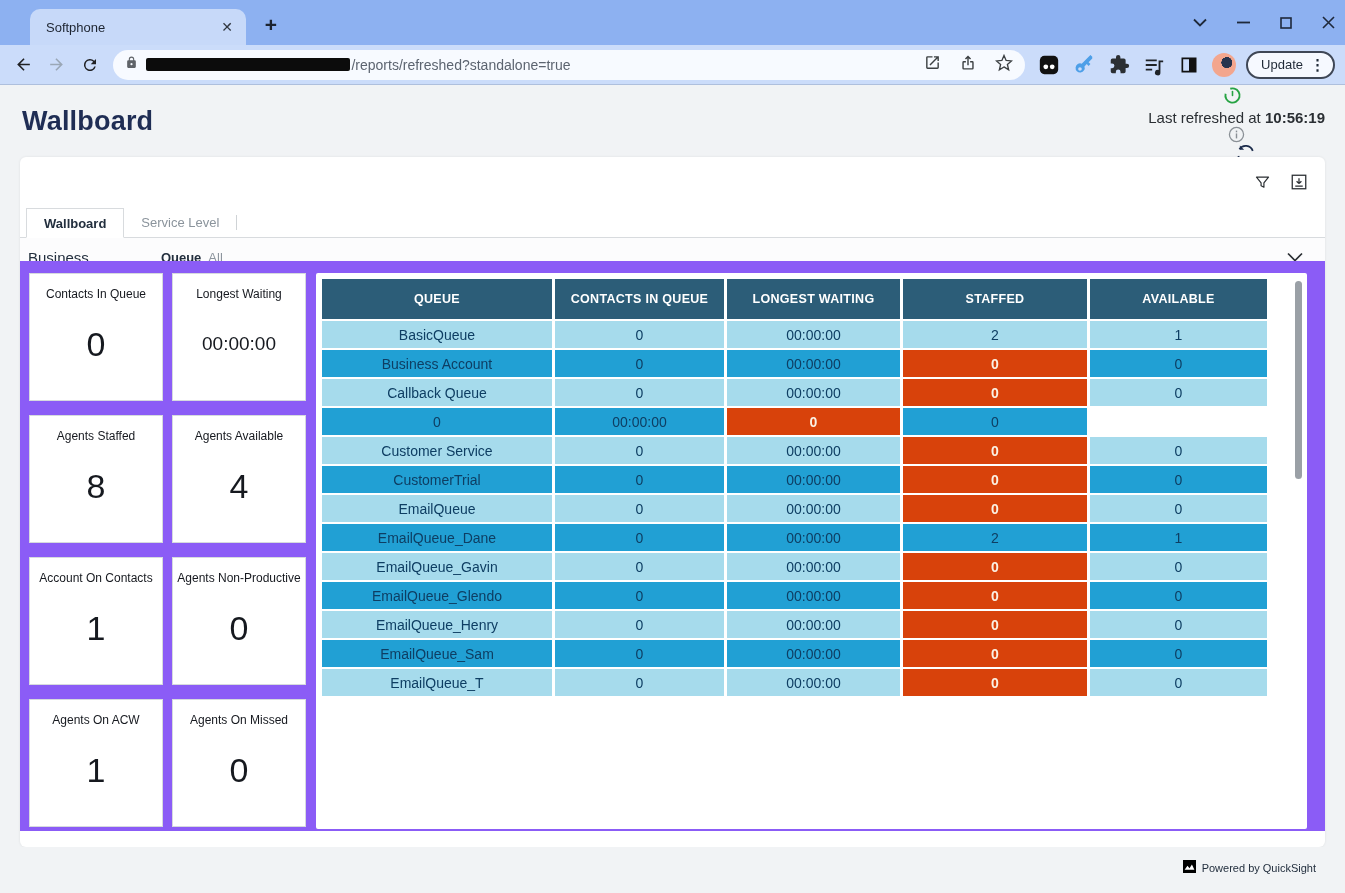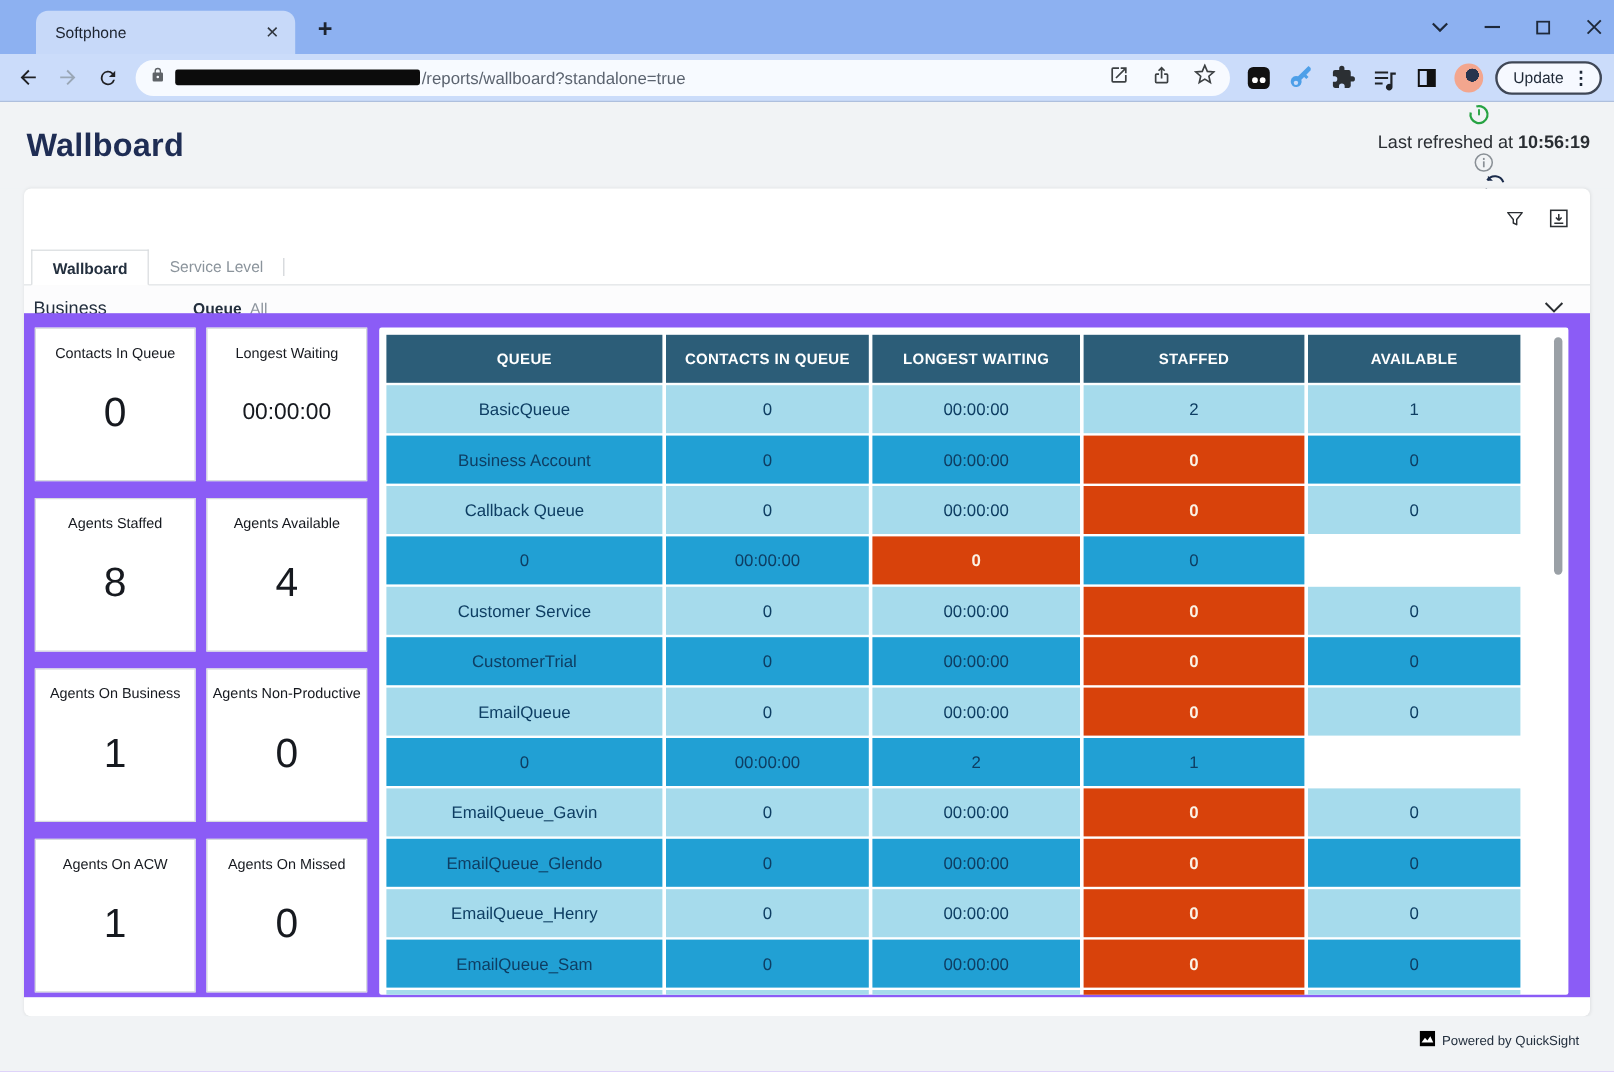--- a/index.html
+++ b/index.html
@@ -81,21 +81,21 @@
 
   
   .table-panel { position:absolute; left:296px; top:12px; width:991px; height:556px; background:#fff;
                  border-radius:2px; padding:6px; overflow:hidden; }
   .qgrid { width:948px; }
   .thead-row, .trow { display:grid; grid-template-columns:230px 169px 173px 184px 177px; column-gap:3px; }
   .thead-row { height:40px; }
   .th { background:var(--table-header-bg,#2c5d78); color:#fff; font-size:12.5px; font-weight:bold;
         display:flex; align-items:center; justify-content:center; letter-spacing:.3px; }
   .tbody { display:flex; flex-direction:column; gap:2px; margin-top:2px; }
-  .trow { height:40px; }
+  .trow { height:27px; }
   .tcell { display:flex; align-items:center; justify-content:center; font-size:14px; color:var(--row-text,#0e3e63); }
   .tcell.light { background:var(--row-light,#a6dbec); }
   .tcell.dark  { background:var(--row-dark,#21a0d4); }
   .tcell.alert { background:var(--alert-orange,#d8420b); color:#fbf1e4; font-weight:bold; }
   .vscroll { position:absolute; right:5px; top:8px; width:7px; height:198px; background:#9aa0a6; border-radius:4px; cursor:pointer; }
 
   
   .page-footer { position:absolute; bottom:0; left:0; width:100%; height:46px; background:#f1f3f5; }
   .powered { position:absolute; right:29px; top:12px; display:flex; align-items:center; gap:6px; cursor:pointer; }
   .powered-text { font-size:11px; color:#232f3e; }
@@ -151,21 +151,21 @@
           <path d="M17.65 6.35A8 8 0 1 0 19.73 14h-2.08A6 6 0 1 1 12 6c1.66 0 3.14.69 4.22 1.78L13 11h7V4l-2.35 2.35z" fill="#202124"></path>
         </svg>
     </span>
     <div class="urlbar">
       <span>
         <svg width="13" height="15" viewBox="0 0 24 24">
             <path d="M18 8h-1V6a5 5 0 0 0-10 0v2H6a2 2 0 0 0-2 2v10a2 2 0 0 0 2 2h12a2 2 0 0 0 2-2V10a2 2 0 0 0-2-2zM9 6a3 3 0 0 1 6 0v2H9zm3 11a2 2 0 1 1 0-4 2 2 0 0 1 0 4z" fill="#5f6368"></path>
           </svg>
       </span>
       <span class="redacted"></span>
-      <span class="urltext">/reports/wallboard?standalone=true</span>
+      <span class="urltext">/reports/refreshed?standalone=true</span>
       <span class="pill-icons">
         <span>
           <svg width="17" height="17" viewBox="0 0 24 24">
               <path d="M19 19H5V5h7V3H5a2 2 0 0 0-2 2v14a2 2 0 0 0 2 2h14a2 2 0 0 0 2-2v-7h-2zM14 3v2h3.59l-9.83 9.83 1.41 1.41L19 6.41V10h2V3z" fill="#3c4043"></path>
             </svg>
         </span>
         <span>
           <svg width="18" height="17" viewBox="0 0 24 24">
               <path d="M13 5.83l1.88 1.88 1.41-1.42L12 2 7.71 6.29l1.42 1.42L11 5.83V16h2zM6 10h3v2H6v8h12v-8h-3v-2h3a2 2 0 0 1 2 2v8a2 2 0 0 1-2 2H6a2 2 0 0 1-2-2v-8a2 2 0 0 1 2-2z" fill="#3c4043"></path>
             </svg>
@@ -292,21 +292,21 @@
     <div class="kpi-label">Agents Staffed</div>
     <div class="kpi-value">8</div>
   </div>
 
   <div class="kpi">
     <div class="kpi-label">Agents Available</div>
     <div class="kpi-value">4</div>
   </div>
 
   <div class="kpi">
-    <div class="kpi-label">Agents On Business</div>
+    <div class="kpi-label">Account On Contacts</div>
     <div class="kpi-value">1</div>
   </div>
 
   <div class="kpi">
     <div class="kpi-label">Agents Non-Productive</div>
     <div class="kpi-value">0</div>
   </div>
 
   <div class="kpi">
     <div class="kpi-label">Agents On ACW</div>
@@ -378,20 +378,21 @@
 
   <div class="trow">
     <div class="tcell light">EmailQueue</div>
     <div class="tcell light">0</div>
     <div class="tcell light">00:00:00</div>
     <div class="tcell alert">0</div>
     <div class="tcell light">0</div>
   </div>
 
   <div class="trow">
+    <div class="tcell dark">EmailQueue_Dane</div>
     <div class="tcell dark">0</div>
     <div class="tcell dark">00:00:00</div>
     <div class="tcell dark">2</div>
     <div class="tcell dark">1</div>
   </div>
 
   <div class="trow">
     <div class="tcell light">EmailQueue_Gavin</div>
     <div class="tcell light">0</div>
     <div class="tcell light">00:00:00</div>

